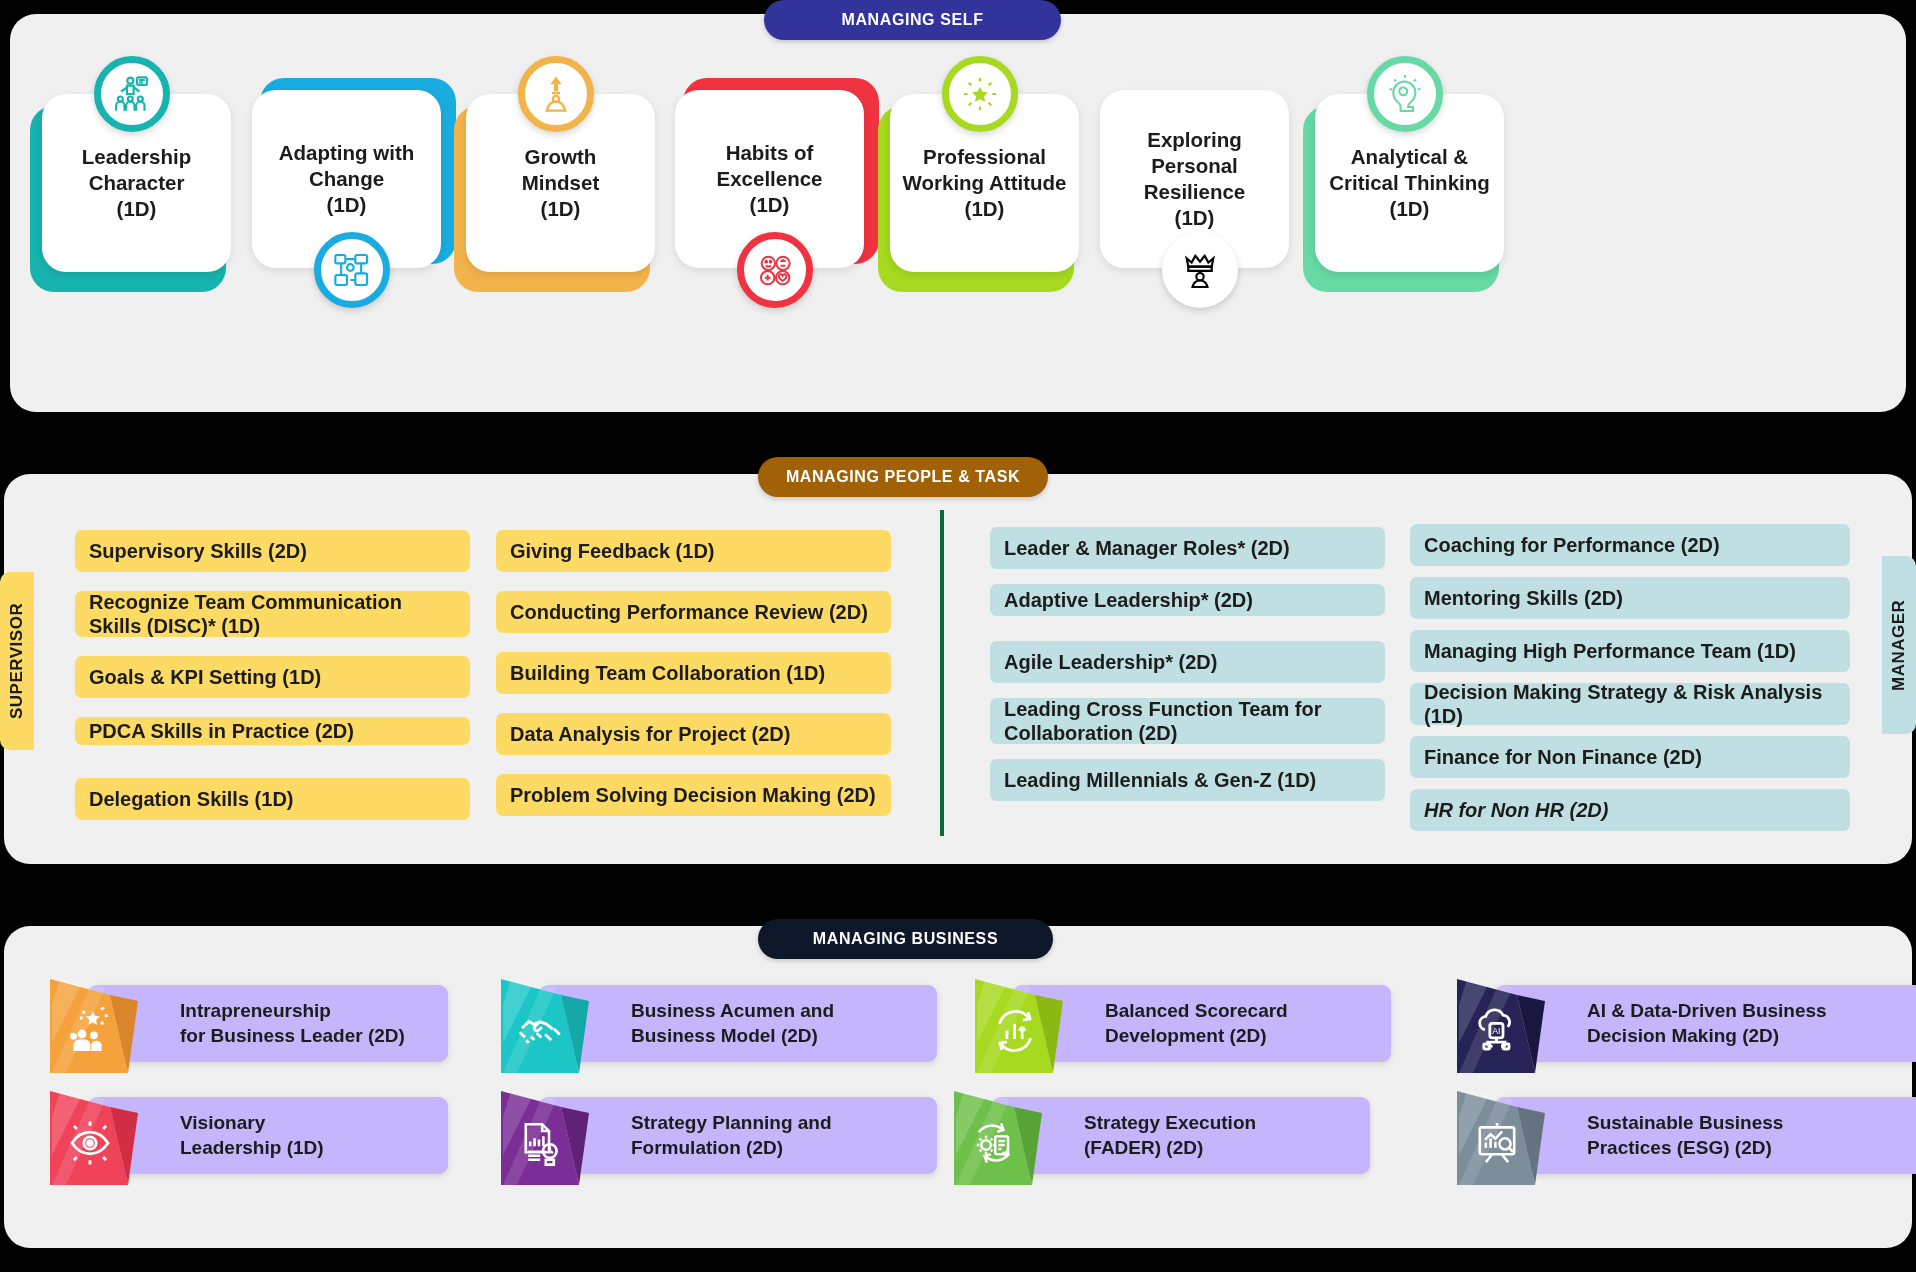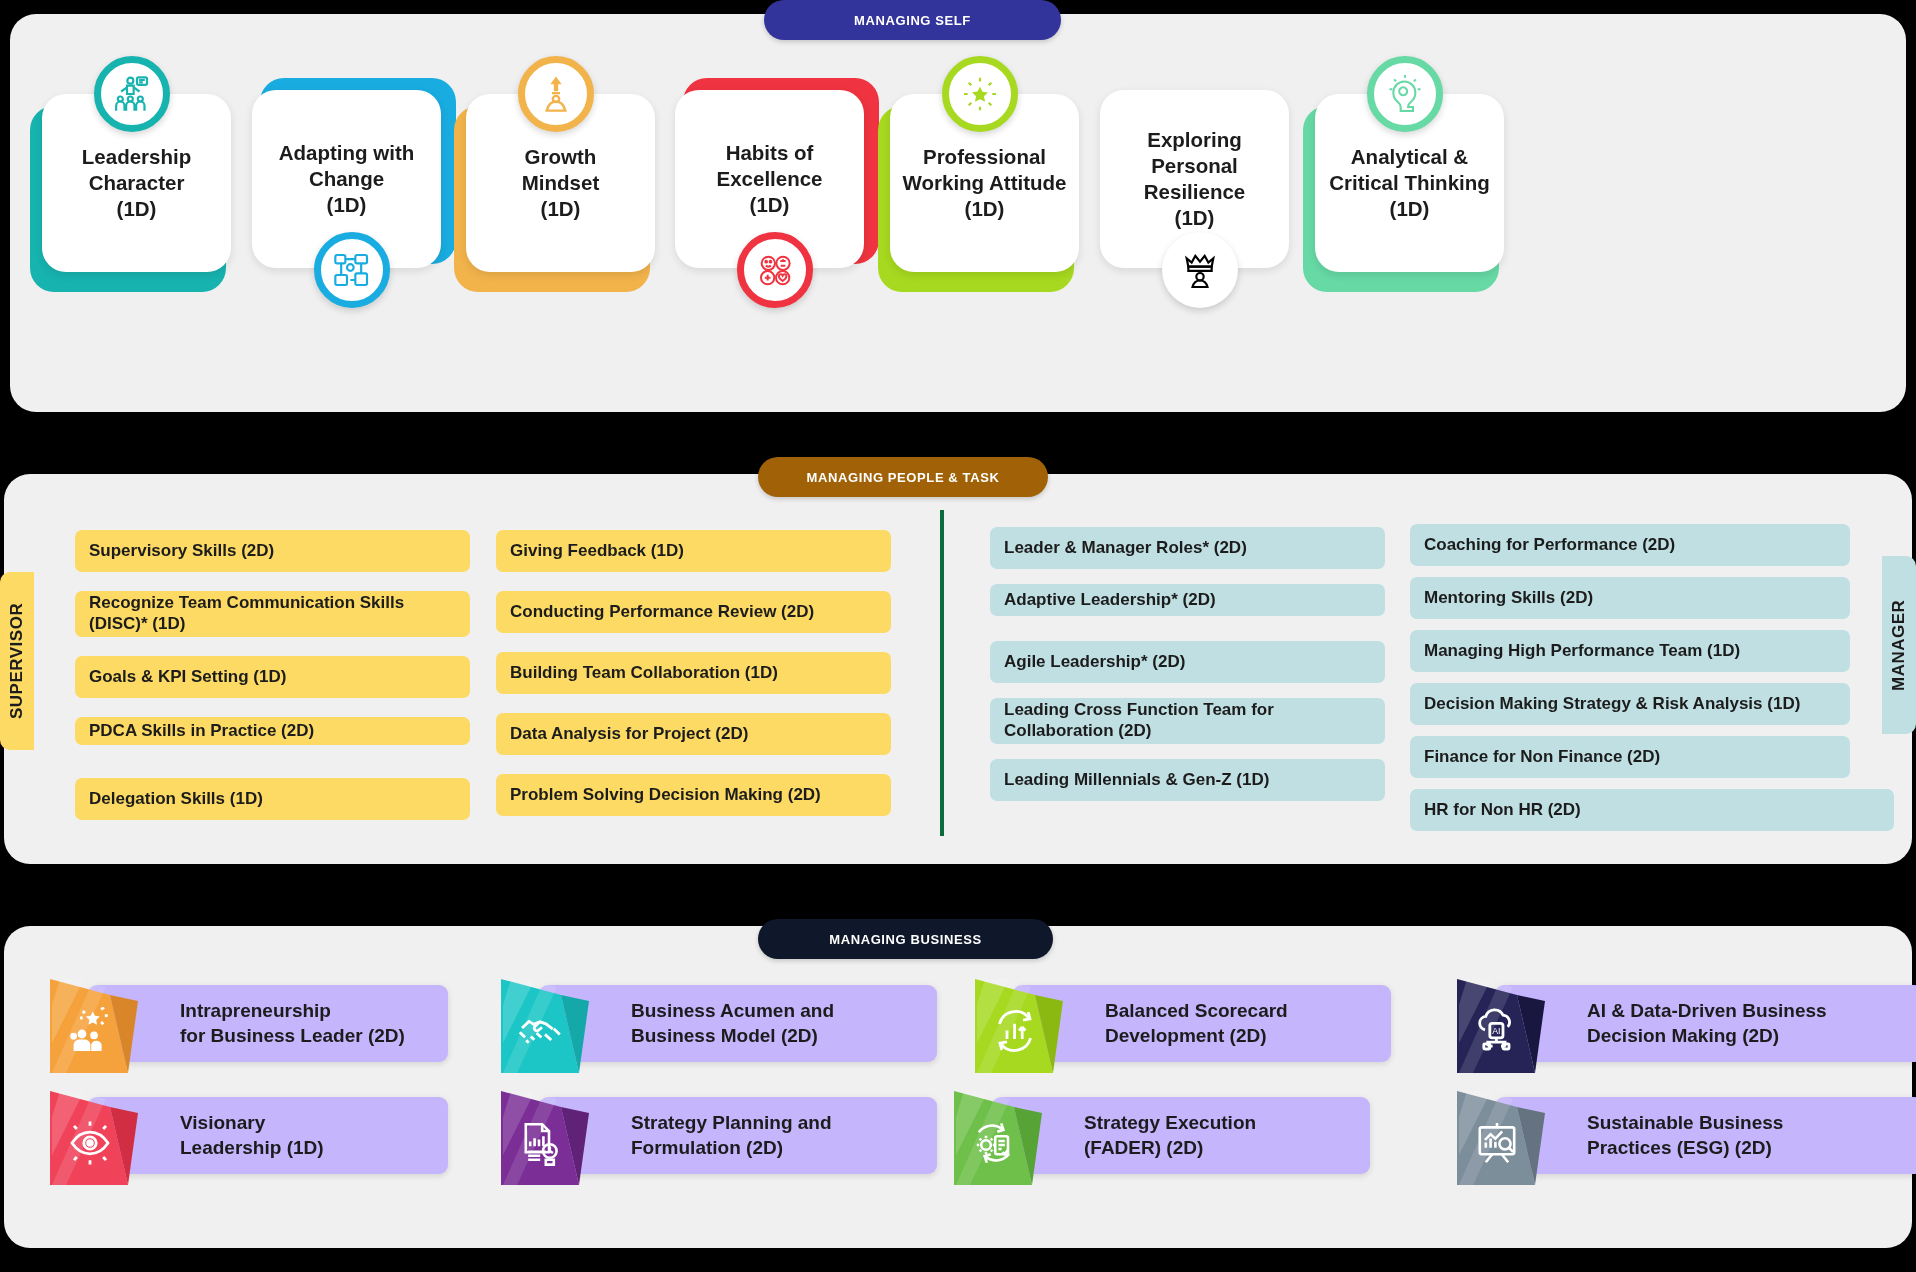--- a/index.html
+++ b/index.html
@@ -20,21 +20,21 @@
   #panel-self     { left: 10px;  top: 14px;  width: 1896px; height: 398px; }
   #panel-people   { left: 4px;   top: 474px; width: 1908px; height: 390px; }
   #panel-business { left: 4px;   top: 926px; width: 1908px; height: 322px; }
 
   
   .badge {
     position: absolute;
     height: 40px;
     border-radius: 20px;
     color: #ffffff;
-    font-size: 13px;
+    font-size: 16px;
     font-weight: bold;
     letter-spacing: 0.6px;
     display: flex;
     align-items: center;
     justify-content: center;
     z-index: 40;
     box-shadow: 0 2px 5px rgba(0,0,0,0.18);
   }
   #badge-self     { left: 764px; top: 0px;   width: 297px; background: #33349B; }
   #badge-people   { left: 758px; top: 457px; width: 290px; background: #a16207; }
@@ -123,21 +123,21 @@
     position: absolute;
     left: 940px; top: 510px;
     width: 4px; height: 326px;
     background: #0A6B3D;
   }
   .pill {
     position: absolute;
     border-radius: 7px;
     display: flex;
     align-items: center;
-    font-size: 17px;
+    font-size: 20px;
     font-weight: bold;
     color: #1c1c1c;
     padding: 0 14px;
     line-height: 1.22;
   }
   .pill.yellow { background: #FCDA63; }
   .pill.blue   { background: #BFDFE2; }
 
   
   .biz-card {
@@ -333,21 +333,21 @@
       <div class="pill blue" style="left: 990px; top: 584px; width: 395px; height: 32px;">Adaptive Leadership* (2D)</div>
       <div class="pill blue" style="left: 990px; top: 641px; width: 395px; height: 42px;">Agile Leadership* (2D)</div>
       <div class="pill blue" style="left: 990px; top: 698px; width: 395px; height: 46px;">Leading Cross Function Team for
 Collaboration (2D)</div>
       <div class="pill blue" style="left: 990px; top: 759px; width: 395px; height: 42px;">Leading Millennials &amp; Gen-Z (1D)</div>
       <div class="pill blue" style="left: 1410px; top: 524px; width: 440px; height: 42px;">Coaching for Performance (2D)</div>
       <div class="pill blue" style="left: 1410px; top: 577px; width: 440px; height: 42px;">Mentoring Skills (2D)</div>
       <div class="pill blue" style="left: 1410px; top: 630px; width: 440px; height: 42px;">Managing High Performance Team (1D)</div>
       <div class="pill blue" style="left: 1410px; top: 683px; width: 440px; height: 42px;">Decision Making Strategy &amp; Risk Analysis (1D)</div>
       <div class="pill blue" style="left: 1410px; top: 736px; width: 440px; height: 42px;">Finance for Non Finance (2D)</div>
-      <div class="pill blue" style="left: 1410px; top: 789px; width: 484px; height: 42px;">HR for Non HR (2D)</div>
+      <div class="pill blue" style="left: 1410px; top: 789px; width: 440px; height: 42px; font-style: italic;">HR for Non HR (2D)</div>
     </div>
 
   <div class="panel" id="panel-business"></div>
   <div class="badge" id="badge-business">MANAGING BUSINESS</div>
   <div id="biz-row">
       <div class="biz-card" style="left: 36px; top: 985px; width: 412px;">
         <div class="biz-white" style="width: 360px;">
           <div class="biz-text">Intrapreneurship
 for Business Leader (2D)</div>
         </div>

